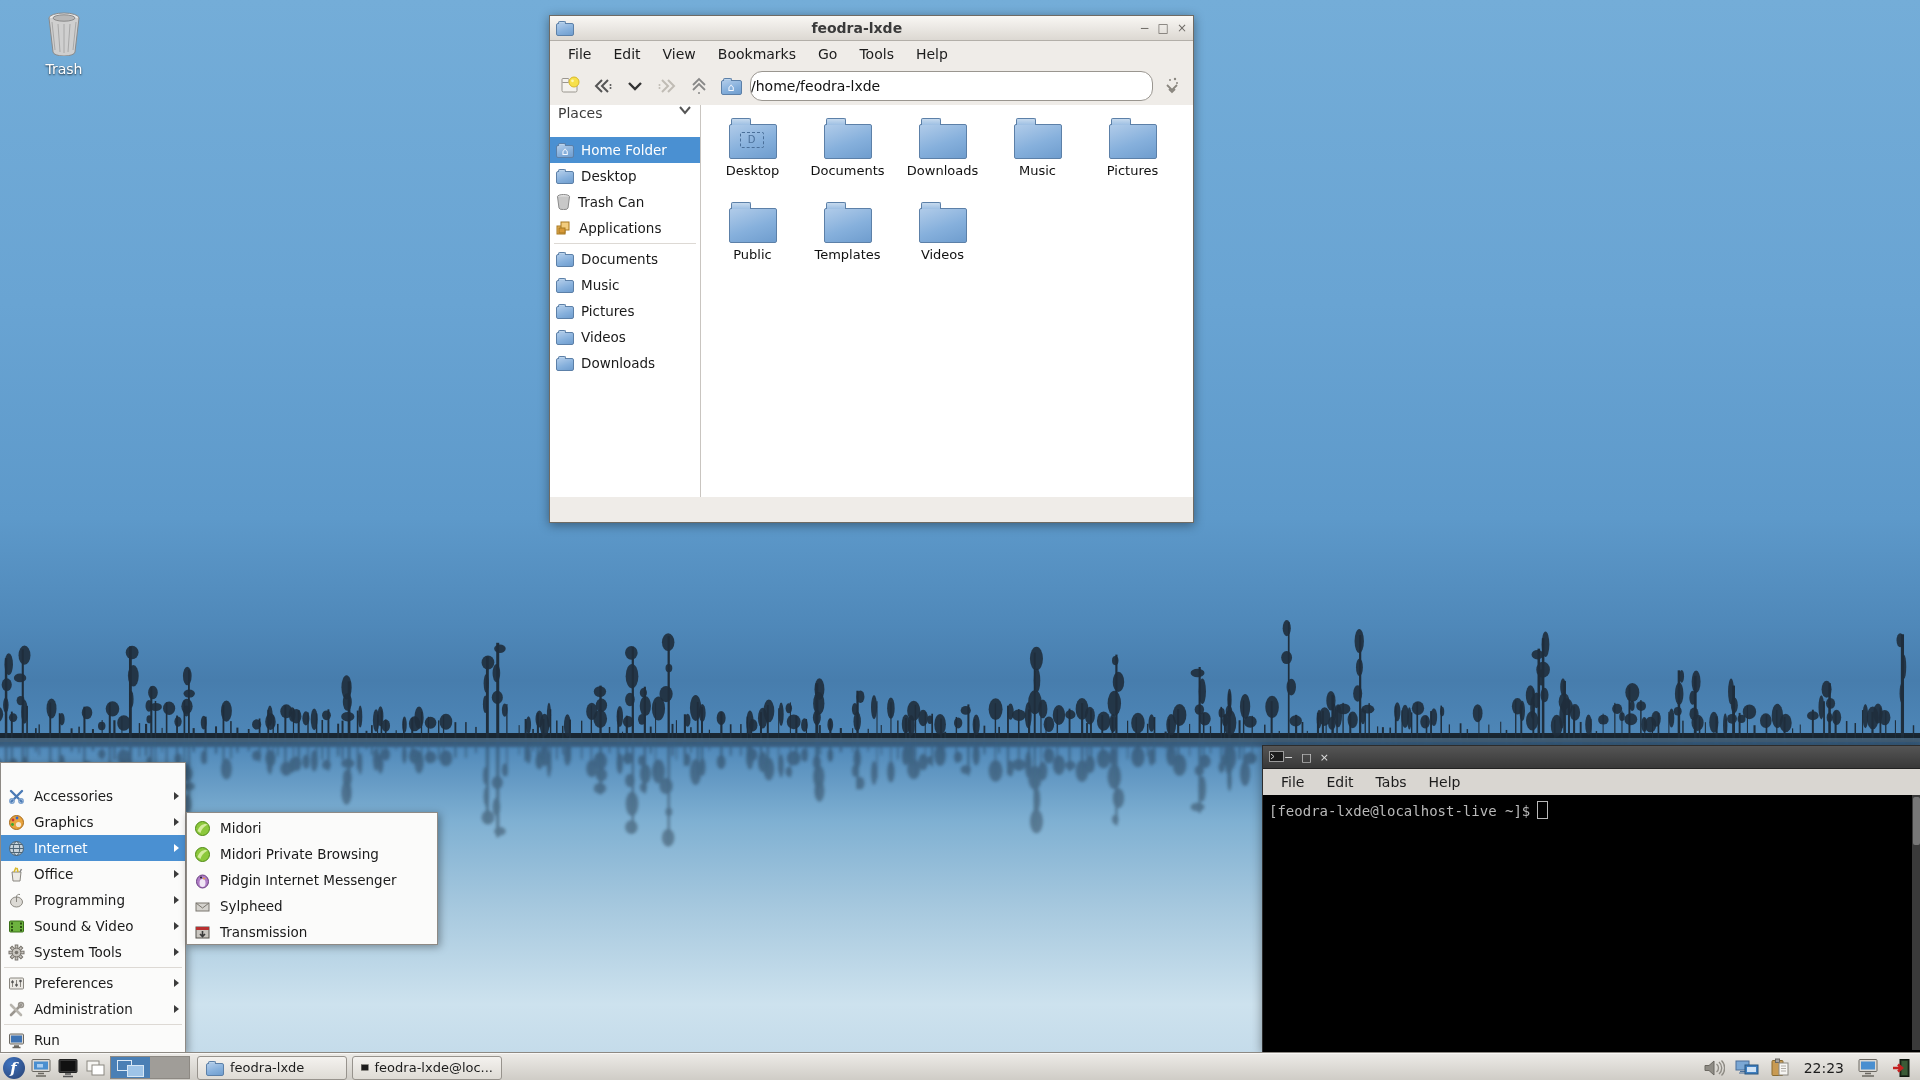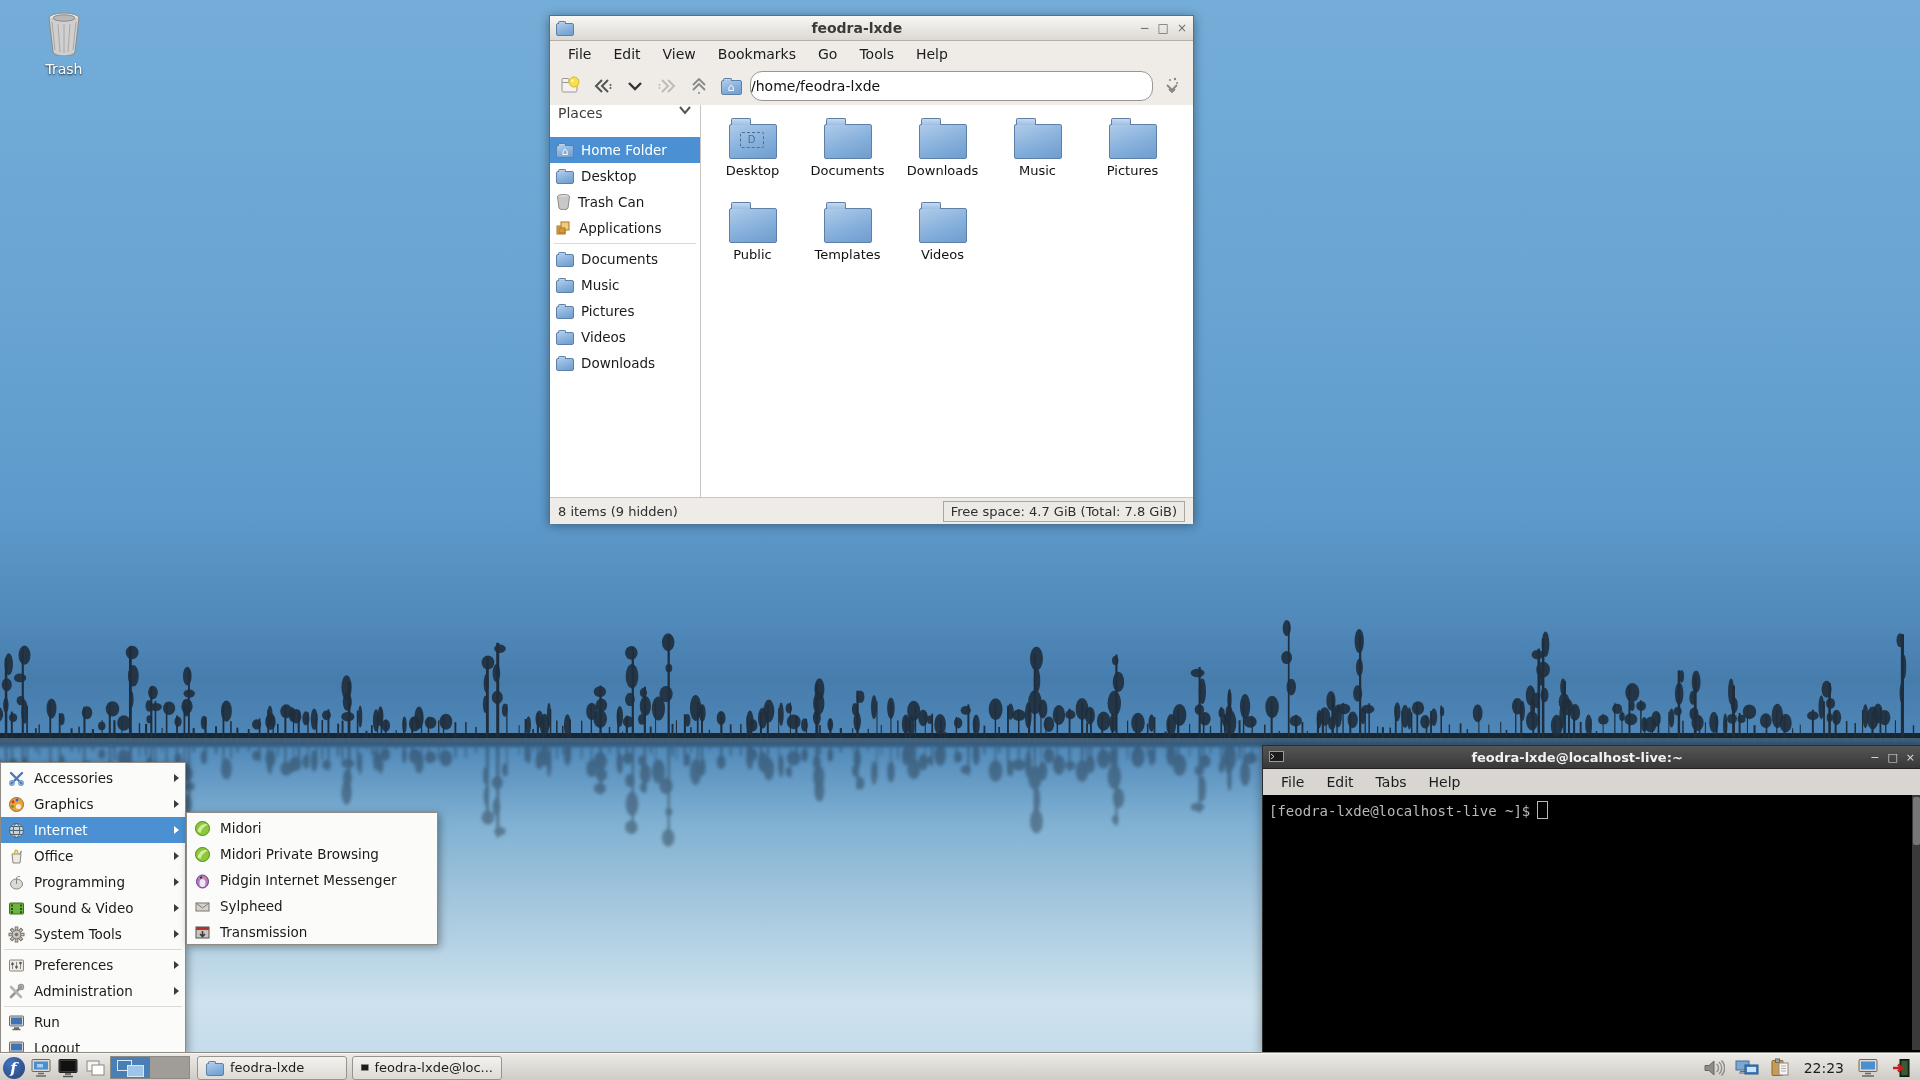--- a/index.html
+++ b/index.html
@@ -56,21 +56,21 @@
   #term .titlebar .title{color:#f2f2f2;font-size:13px;}
   #term .winbtns{color:#ddd;font-size:11px;}
   #term .menubar{height:26px;background:#d9d6d1;}
   .termbody{position:relative;height:255px;background:#000;font-family:"DejaVu Sans Mono",monospace;
     font-size:14px;color:#b9b9b9;padding:6px 14px 0 6px;}
   .cursor{display:inline-block;width:9px;height:16px;border:1px solid #b9b9b9;margin-left:7px;vertical-align:-3px;}
   .tscroll{position:absolute;right:0;top:0;width:9px;height:255px;background:#3a3a3a;}
   .tthumb{position:absolute;right:1px;top:2px;width:7px;height:48px;background:#777;border-radius:2px;}
   
   .popup{position:absolute;background:#fbfbfa;border:1px solid #8e8a85;box-shadow:2px 2px 8px rgba(0,0,0,.35);}
-  #startmenu{left:0;top:762px;width:186px;height:291px;padding-top:2px;box-sizing:border-box;}
+  #startmenu{left:0;top:762px;width:186px;height:291px;padding-top:20px;box-sizing:border-box;}
   #submenu{left:186px;top:812px;width:252px;height:133px;padding-top:2px;box-sizing:border-box;}
   .menu-item{display:flex;align-items:center;height:26px;padding:0 6px;gap:8px;color:#1a1a1a;font-size:13.5px;}
   .menu-item.sel{background:#4a90d2;color:#fff;}
   .mi-icon{width:19px;height:19px;display:flex;align-items:center;justify-content:center;flex:none;}
   .mi-label{flex:1;white-space:nowrap;}
   .mi-arrow{width:0;height:0;border-left:5px solid #3c3c3c;border-top:4px solid transparent;border-bottom:4px solid transparent;}
   .menu-item.sel .mi-arrow{border-left-color:#fff;}
   .msep{height:1px;background:#ddd9d4;margin:2px 3px;}
   
   #taskbar{position:absolute;left:0;top:1053px;width:1920px;height:27px;
@@ -751,33 +751,28 @@
         <div class="fitem">
           <span class="folder folder-lg"></span>
           <span class="flabel">Templates</span>
         </div>
         <div class="fitem">
           <span class="folder folder-lg"></span>
           <span class="flabel">Videos</span>
         </div>
       </div>
     </div>
-    <div class="statusbar">
-      <span class="sleft">8 items (9 hidden)</span>
-      <span class="sright">Free space: 4.7 GiB (Total: 7.8 GiB)</span>
-    </div>
   </div>
 
   <div id="term" class="win">
     <div class="titlebar">
       <svg width="15" height="12" viewBox="0 0 15 12">
           <rect x="0.5" y="0.5" width="14" height="10" fill="#1c1c1c" stroke="#9a9a9a"></rect>
           <path d="M2,3 L5,5.5 L2,8" stroke="#cfcfcf" fill="none"></path>
         </svg>
-      <span class="title">feodra-lxde@localhost-live:~</span>
       <span class="winbtns">
         <span>−</span>
         <span>□</span>
         <span>×</span>
       </span>
     </div>
     <div class="menubar">
       <span class="mitem">File</span>
       <span class="mitem">Edit</span>
       <span class="mitem">Tabs</span>

